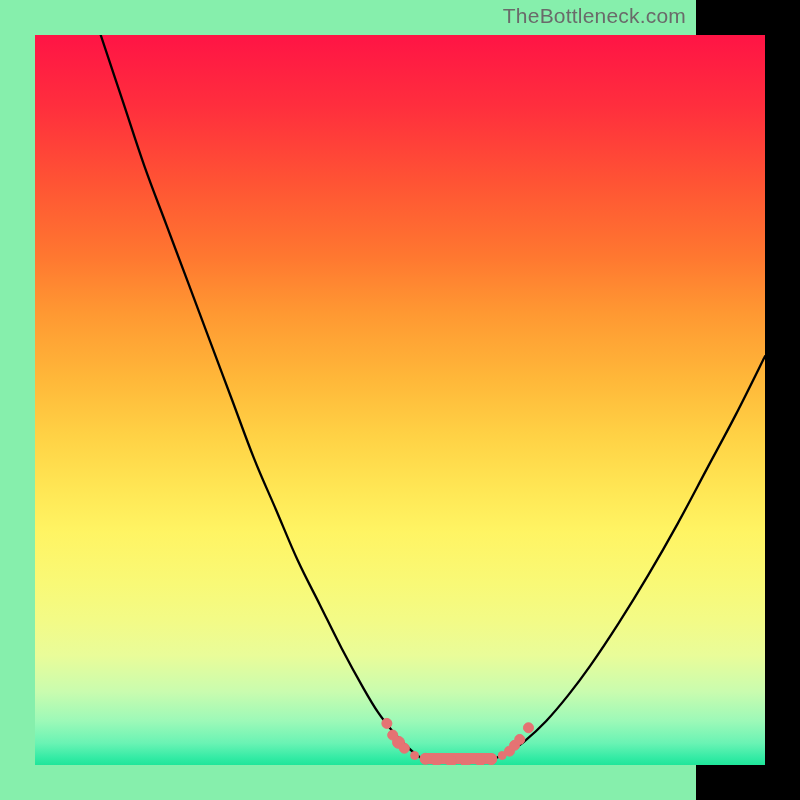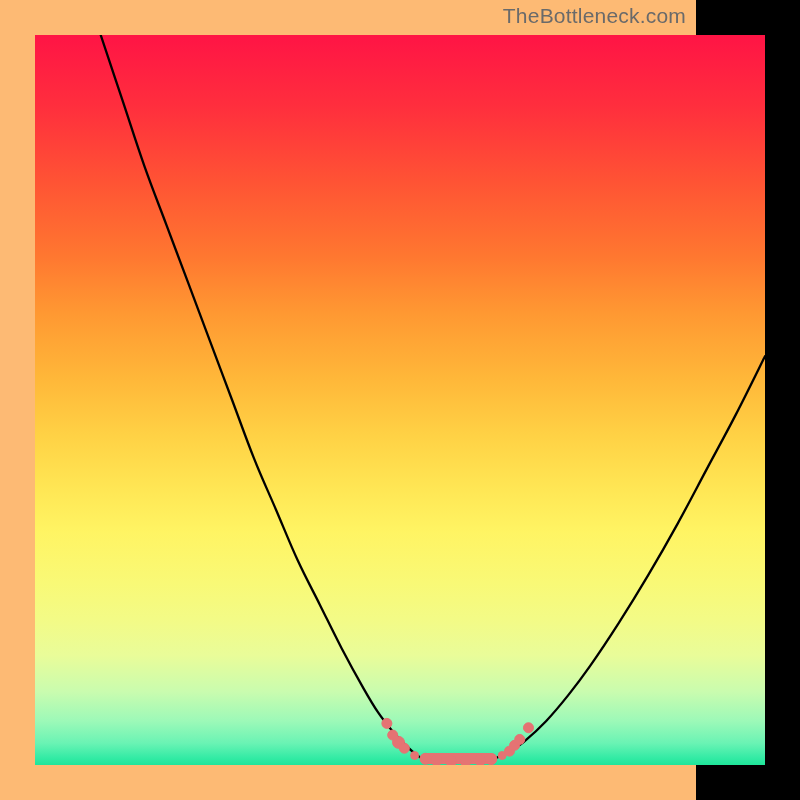--- a/index.html
+++ b/index.html
@@ -8,21 +8,21 @@
     width: 800px;
     height: 800px;
     background: #000;
     overflow: hidden;
     font-family: Arial, Helvetica, sans-serif;
   }
   .frame {
     position: relative;
     width: 696px;
     height: 800px;
-    background: #fdba74;
+    background: #86efac;
   }
   .watermark {
     position: absolute;
     top: 4px;
     right: 10px;
     color: #6a6a6a;
     font-size: 21px;
     font-weight: 500;
     letter-spacing: 0.2px;
     z-index: 10;

